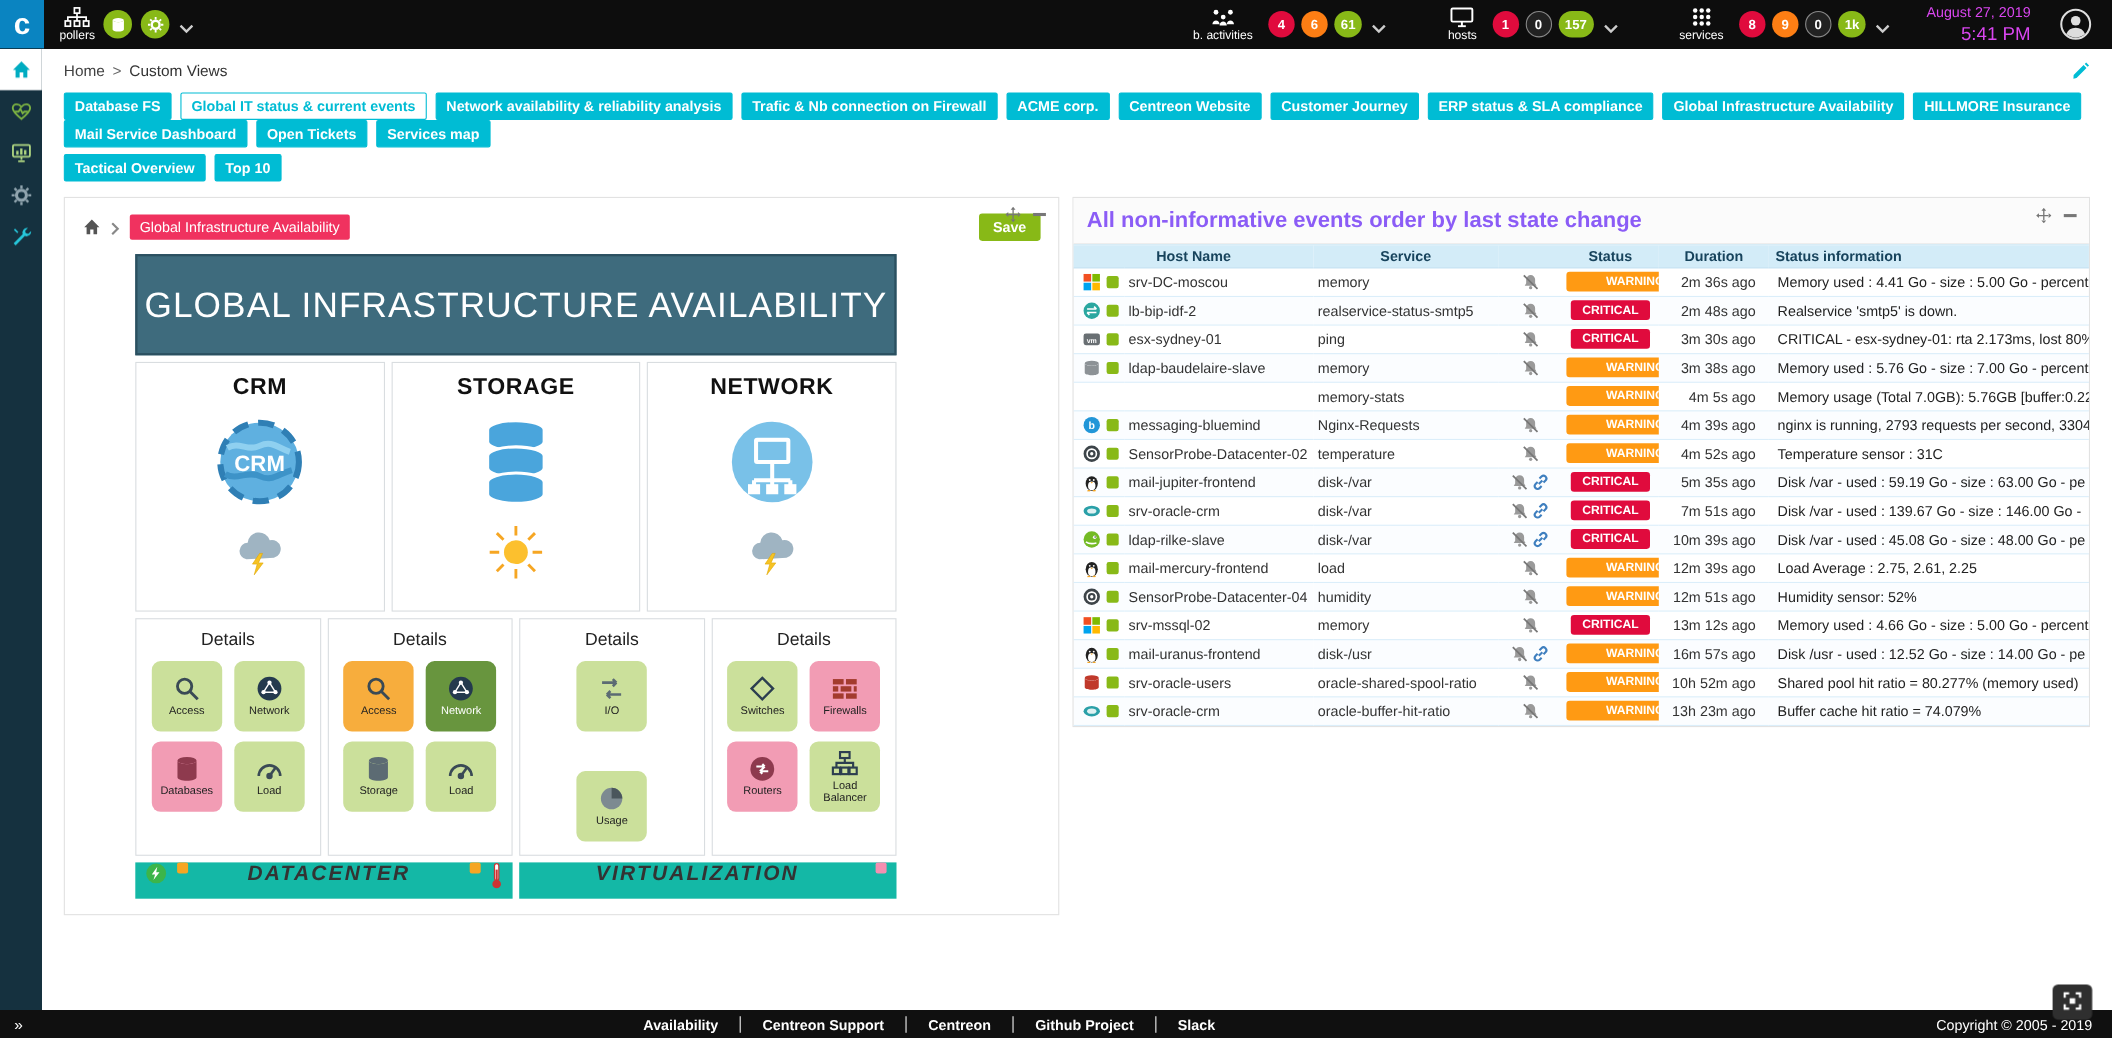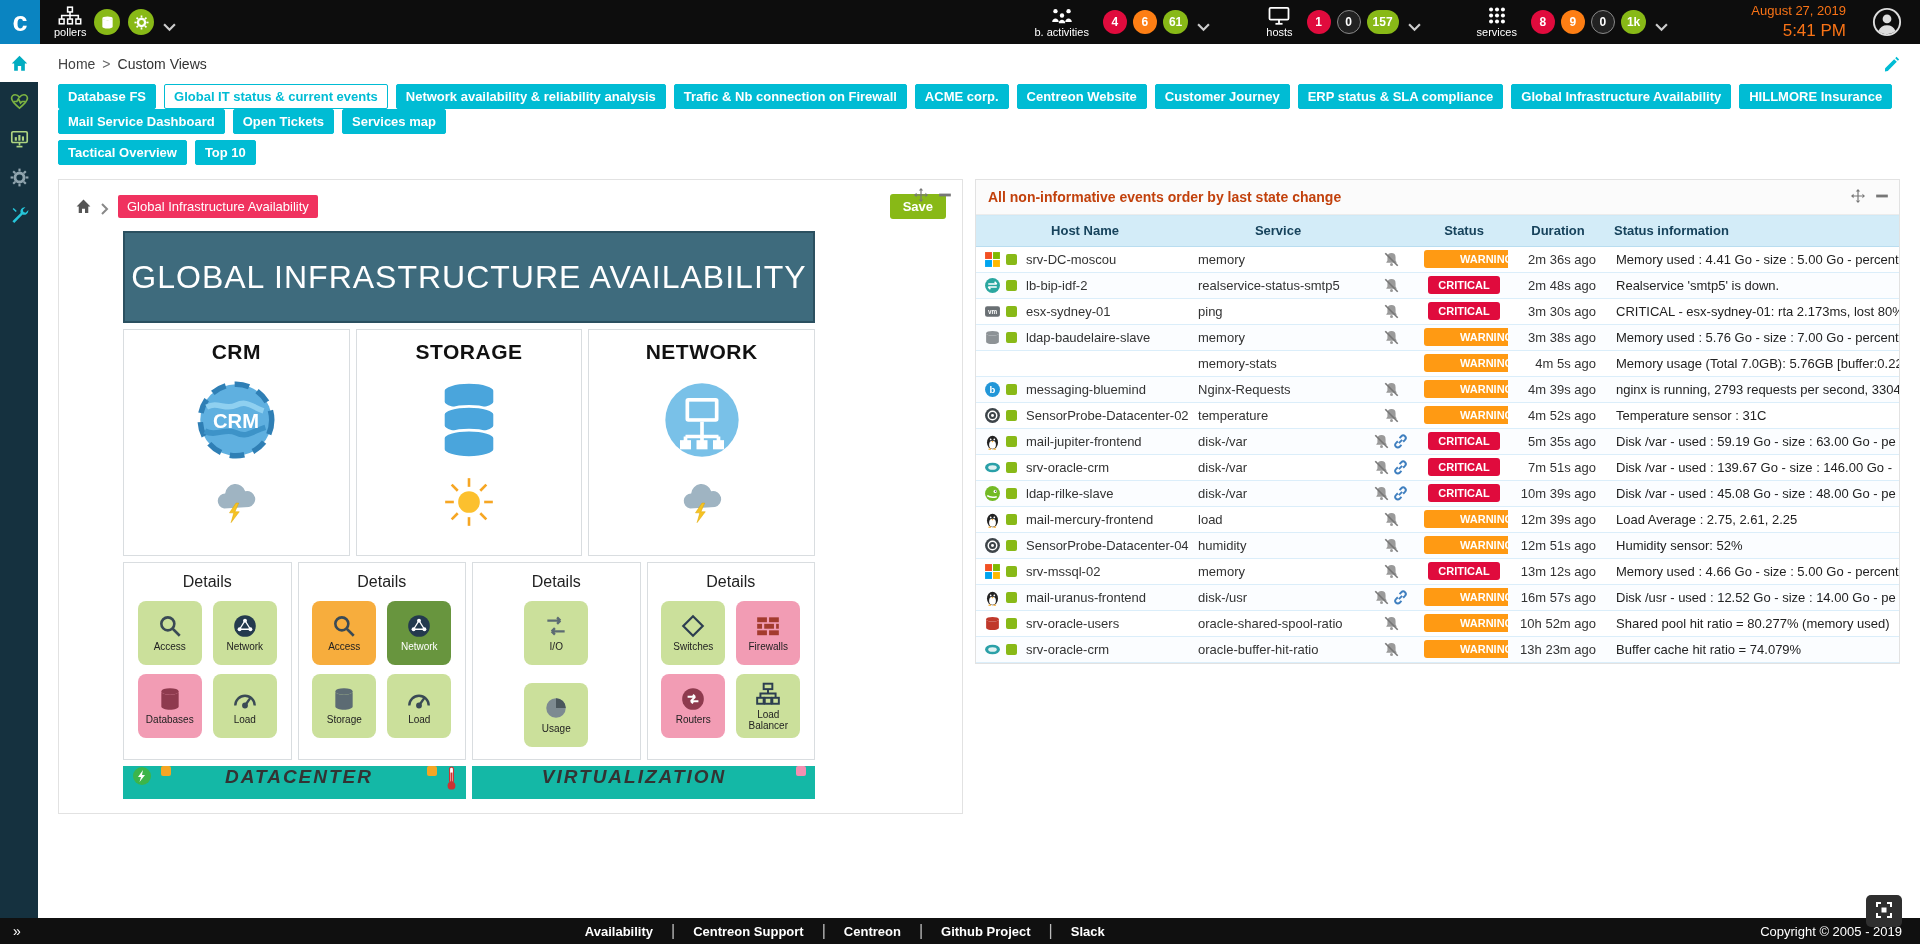--- a/index.html
+++ b/index.html
@@ -25,21 +25,21 @@
   .badge.critical { background: #e00b3d; }
   .badge.warning  { background: #fd7e14; }
   .badge.ok       { background: #88b917; }
   .badge.none     { background: #222; border: 1px solid #888; }
   .chev { width: 13px; height: 9px; color: #ccc; margin-left: 9px; cursor: pointer; }
   .chev svg { width: 100%; height: 100%; }
   .pcircle { width: 26px; height: 26px; border-radius: 50%; background: #88b917; margin-left: 8px;
              display: inline-flex; align-items: center; justify-content: center; cursor: pointer; }
   .pc-ic { width: 15px; height: 15px; color: #fff; display: block; }
   .pc-ic svg { width: 100%; height: 100%; }
-  .dt { margin-left: 83px; color: #f97316; text-align: right; line-height: 1.25; }
+  .dt { margin-left: 33px; color: #d946ef; text-align: right; line-height: 1.25; }
   .dt .date { font-size: 13px; }
   .dt .time { font-size: 17px; }
   .avatar { width: 30px; height: 30px; margin-left: 26px; color: #ddd; cursor: pointer; }
   .avatar svg { width: 100%; height: 100%; }
 
   
   .sidebar { position: fixed; top: 44px; bottom: 26px; left: 0; width: 38px; background: #15313f; z-index: 20; }
   .side-item { width: 38px; height: 38px; display: flex; align-items: center; justify-content: center; cursor: pointer; }
   .side-item.active { background: #fff; }
   .side-icon { width: 19px; height: 19px; display: block; }
@@ -87,21 +87,21 @@
   .cat-row { margin-bottom: 6px; }
   .cat-card { flex: 1; border: 1px solid #d9dde0; height: 227px; display: flex; flex-direction: column; align-items: center; background: #fff; }
   .cat-name { font-size: 21px; font-weight: bold; color: #111; margin-top: 10px; letter-spacing: .5px; }
   .cat-icon { width: 88px; height: 88px; margin-top: 12px; }
   .cat-icon svg { width: 100%; height: 100%; }
   .weather { width: 52px; height: 52px; margin-top: 12px; }
   .weather svg { width: 100%; height: 100%; }
   .details-card { flex: 1; border: 1px solid #d9dde0; min-height: 182px; padding: 10px 0 12px; background: #fff; }
   .details-title { text-align: center; font-size: 16px; color: #222; margin-bottom: 10px; }
   .tile-grid { display: grid; grid-template-columns: repeat(2, 64px); gap: 9px 11px; justify-content: center; }
-  .tile-grid.single { grid-template-columns: 64px; gap: 18px; }
+  .tile-grid.single { grid-template-columns: 64px; gap: 36px; }
   .tile { width: 64px; height: 64px; border-radius: 8px; display: flex; flex-direction: column;
           align-items: center; justify-content: center; cursor: pointer; }
   .tile-icon { width: 26px; height: 26px; display: block; }
   .tile-icon svg { width: 100%; height: 100%; }
   .tile-label { font-size: 10px; color: #222; margin-top: 3px; text-align: center; line-height: 1.05; padding: 0 2px; }
   .tile.green { background: #cbe09b; }
   .tile.pink { background: #f29cb4; }
   .tile.orange { background: #f7ad3d; }
   .tile.darkgreen { background: #68953e; }
   .tile.darkgreen .tile-label { color: #fff; }
@@ -110,24 +110,24 @@
   .strip-label { font-size: 19px; font-weight: bold; color: #333; letter-spacing: 2px; flex: 1; text-align: center; }
   .mini-ic { width: 20px; height: 20px; display: block; }
   .mini-ic svg { width: 100%; height: 100%; }
   .thermo { width: 11px; height: 24px; }
   .thermo svg { width: 100%; height: 100%; }
   .sq-orange { width: 10px; height: 10px; background: #f5a623; border-radius: 2px; display: inline-block; }
   .sq-pink { width: 10px; height: 10px; background: #f48fb1; border-radius: 2px; display: inline-block; }
 
   
   .events-header { display: flex; align-items: center; padding: 9px 12px; background: #fbfbfb; border-bottom: 1px solid #ececec; }
-  .events-title { font-weight: bold; font-size: 14px; color: #c2410c; }
+  .events-title { font-weight: bold; font-size: 20px; color: #8b5cf6; }
   .events-table-wrap { border-top: 1px solid #cfe9f6; }
   table { width: 100%; border-collapse: collapse; table-layout: fixed; font-size: 13px; }
-  thead th { background: #d3ecf8; color: #17435c; font-weight: bold; height: 30px; border-bottom: 1px solid #b9ddf0;
+  thead th { background: #d3ecf8; color: #17435c; font-weight: bold; height: 20px; border-bottom: 1px solid #b9ddf0;
              text-align: center; cursor: pointer; }
   thead th.th-info { text-align: left; padding-left: 6px; }
   tbody td { height: 26px; border-bottom: 1px solid #dbeefa; color: #333; padding: 0 4px;
              overflow: hidden; white-space: nowrap; vertical-align: middle; }
   tbody tr:nth-child(even) { background: #fbfdff; }
   .c-ic { padding-left: 8px; }
   .os { display: inline-block; width: 17px; height: 17px; margin-right: 5px; vertical-align: middle; }
   .os svg { width: 100%; height: 100%; }
   .sq { display: inline-block; width: 11px; height: 11px; background: #88b917; border-radius: 2px; vertical-align: middle; }
   .c-host, .c-svc { cursor: pointer; }

